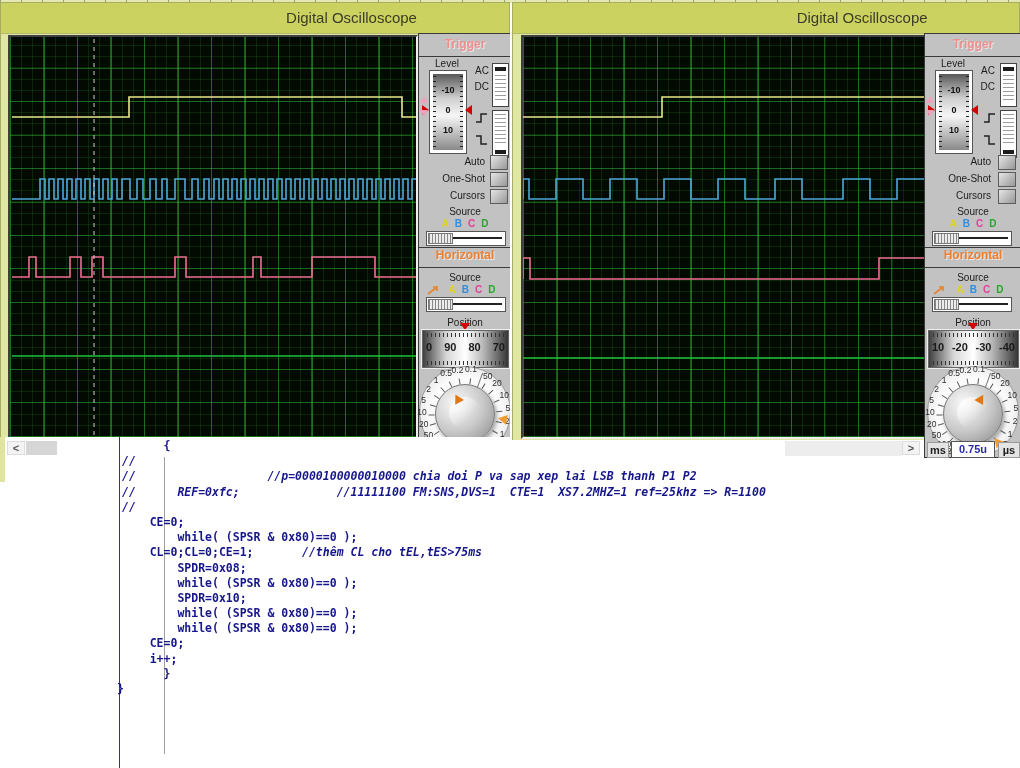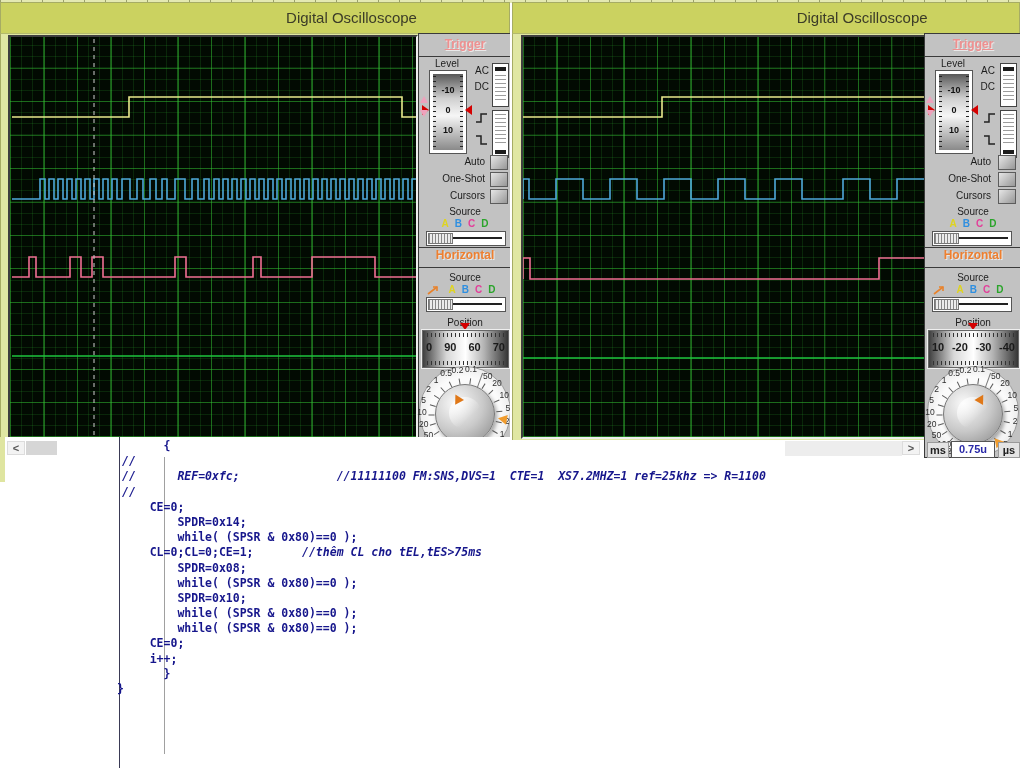--- a/index.html
+++ b/index.html
@@ -21,21 +21,21 @@
       repeating-linear-gradient(90deg,rgba(50,190,50,.45) 0 1px,transparent 1px 33.5px),
       repeating-linear-gradient(0deg,rgba(50,190,50,.45) 0 1px,transparent 1px 33.5px),
       repeating-linear-gradient(90deg,rgba(50,190,50,.16) 0 1px,transparent 1px 11.17px),
       repeating-linear-gradient(0deg,rgba(50,190,50,.16) 0 1px,transparent 1px 11.17px);}
   .wave-svg{position:absolute;left:0;top:0;}
   
   .panel{position:absolute;width:92px;height:423px;background:#c2c2c2;border:1px solid #3a3a3a;}
   .panel-r{width:96px;}
   .sec-head{position:absolute;left:0;right:0;text-align:center;font-weight:bold;font-size:12px;
     text-shadow:1px 1px 0 #e9e9e9;}
-  .trig-head{top:3px;height:19px;color:#ef8f8f;border-bottom:1px solid #3a3a3a;text-decoration:underline;}
+  .trig-head{top:3px;height:19px;color:#ef8f8f;border-bottom:1px solid #3a3a3a;}
   .horiz-head{top:213px;height:19px;color:#ee7f2f;border-top:1px solid #3a3a3a;border-bottom:1px solid #3a3a3a;}
   .lbl{position:absolute;font-size:10px;color:#1c1c1c;white-space:nowrap;}
   .vslider{position:absolute;left:10px;top:36px;width:36px;height:82px;background:#fff;
     border:1px solid #555;box-shadow:inset 0 0 0 1px #fff;}
   .vplate{position:absolute;left:3px;top:3px;right:3px;bottom:3px;
     background:linear-gradient(180deg,#585858,#cfcfcf 32%,#f6f6f6 55%,#8a8a8a 100%);}
   .vplate:before,.vplate:after{content:"";position:absolute;top:2px;bottom:2px;width:3px;
     background:repeating-linear-gradient(180deg,#222 0 1px,transparent 1px 5px);}
   .vplate:before{left:0;} .vplate:after{right:0;}
   .vnum{position:absolute;left:0;right:0;text-align:center;font-size:9px;font-weight:bold;color:#101010;}
@@ -178,21 +178,21 @@
       <div class="hslider" style="top:263px;">
         <div class="bar"></div>
           <div class="thumb"></div>
       </div>
       <div class="lbl" style="left:0;right:0;top:283px;text-align:center;">Position</div>
       <div class="tri tri-dn" style="left:41px;top:289px;"></div>
       <div class="drum">
         <div class="vals">
           <span>0</span>
             <span>90</span>
-            <span>60</span>
+            <span>80</span>
             <span>70</span>
         </div>
       </div>
       <div class="tri tri-up" style="left:41px;top:333px;"></div>
       <div class="knob-zone knobzone0">
         <div class="knob-plate"></div>
         <div class="knob"></div>
       <div class="ktick" style="left: 46px; top: 46px; transform: rotate(-138deg) translateY(-34px);"></div>
           <div class="klabel" style="left: 9.53393px; top: 68.7865px;">50</div>
           <div class="ktick" style="left: 46px; top: 46px; transform: rotate(-122deg) translateY(-34px);"></div>
@@ -237,24 +237,24 @@
     <div class="edge-strip"></div>
     <div class="sb-btn" style="left:7px;">&lt;</div>
     <div class="sb-thumb"></div>
     <div class="sb-gray"></div>
     <div class="sb-btn" style="left:902px;">&gt;</div>
     <div class="pane-border"></div>
     <div class="indent-guide"></div>
     <div id="code">
         <div class="code-line"><span>      {</span></div>
         <div class="code-line"><span class="cmt">//</span></div>
+        <div class="code-line"><span class="cmt">//                   //p=0000100000010000 chia doi P va sap xep lai LSB thanh P1 P2</span></div>
         <div class="code-line"><span class="cmt">//      REF=0xfc;              //11111100 FM:SNS,DVS=1  CTE=1  XS7.2MHZ=1 ref=25khz =&gt; R=1100</span></div>
         <div class="code-line"><span class="cmt">//</span></div>
         <div class="code-line"><span>    CE=0;</span></div>
-        <div class="code-line"><span>        SPDR=0x14;</span></div>
         <div class="code-line"><span>        while( (SPSR &amp; 0x80)==0 );</span></div>
         <div class="code-line"><span>    CL=0;CL=0;CE=1;</span><span class="cmt">       //thêm CL cho tEL,tES&gt;75ms</span></div>
         <div class="code-line"><span>        SPDR=0x08;</span></div>
         <div class="code-line"><span>        while( (SPSR &amp; 0x80)==0 );</span></div>
         <div class="code-line"><span>        SPDR=0x10;</span></div>
         <div class="code-line"><span>        while( (SPSR &amp; 0x80)==0 );</span></div>
         <div class="code-line"><span>        while( (SPSR &amp; 0x80)==0 );</span></div>
         <div class="code-line"><span>    CE=0;</span></div>
         <div class="code-line"><span>    i++;</span></div>
         <div class="code-line"><span>      }</span></div>

